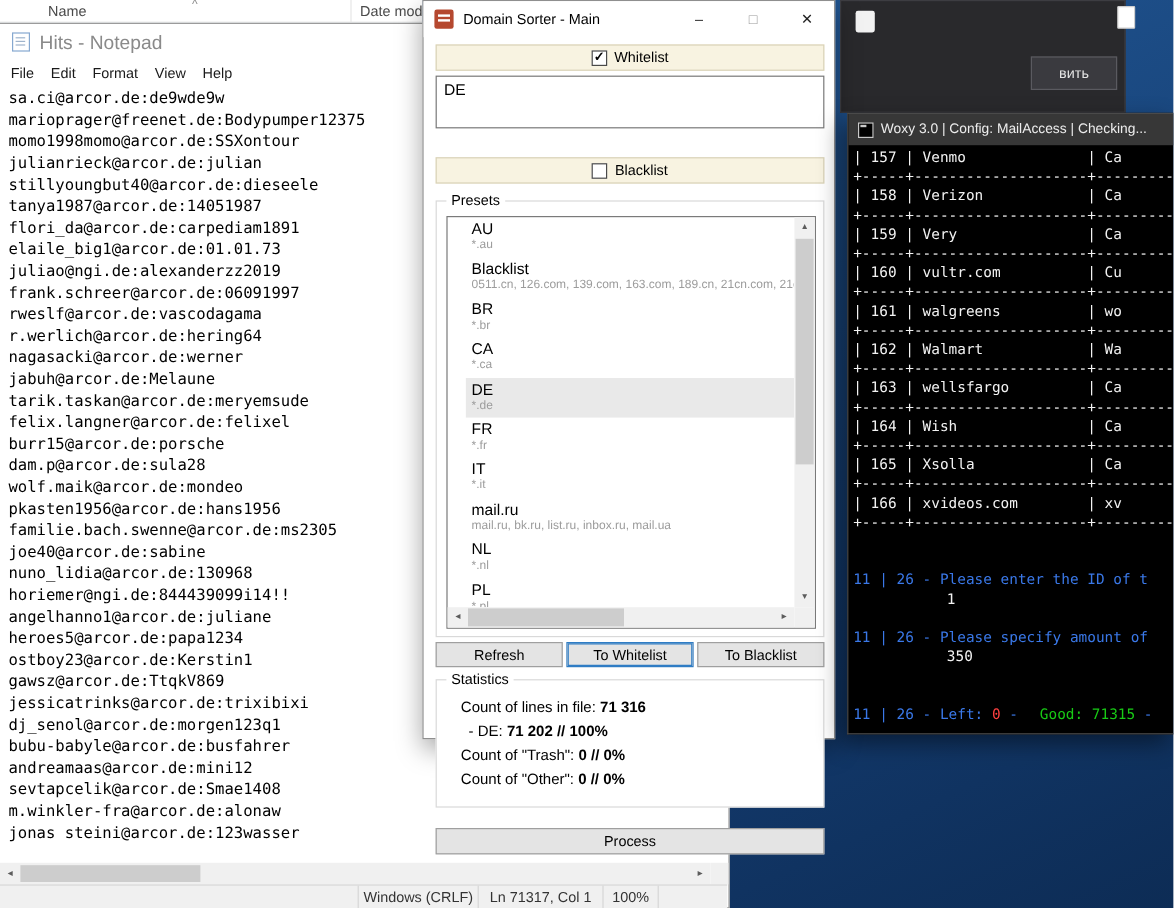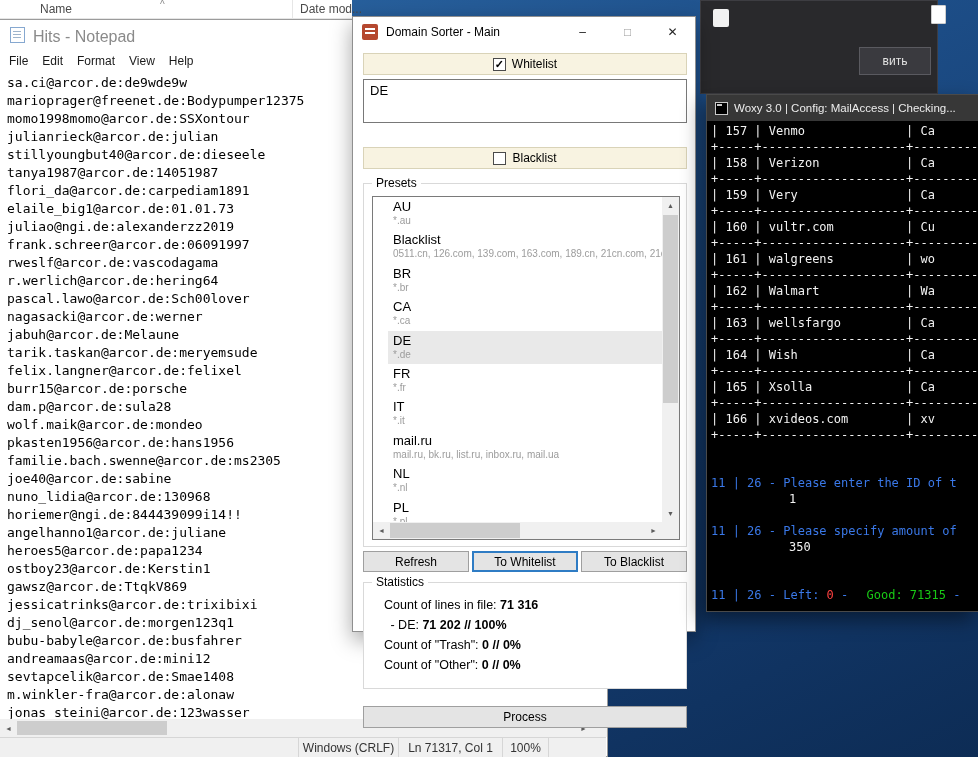--- a/index.html
+++ b/index.html
@@ -49,21 +49,21 @@
   .np-hscroll .sb-thumb { position:absolute; left:17px; top:2px; width:150px; height:14px; background:#cdcdcd; }
   .np-corner { position:absolute; left:592px; top:699px; width:15px; height:18px; background:#f0f0f0; }
   .np-status { position:absolute; left:0; top:717px; width:606px; height:20px; background:#f0f0f0;
     border-top:1px solid #d6d6d6; display:flex; font-size:12px; color:#333; align-items:stretch; }
   .np-status .spacer { flex:1; }
   .np-status .seg { border-left:1px solid #d6d6d6; display:flex; align-items:center;
     justify-content:center; padding:0 8px; white-space:nowrap; }
   .seg.enc { width:100px; } .seg.pos { width:104px; } .seg.zoom { width:46px; } .seg.endpad { width:58px; }
 
   
-  .ds { position:absolute; left:352px; top:16px; width:344px; height:616px; background:#fff;
+  .ds { position:absolute; left:352px; top:0; width:344px; height:616px; background:#fff;
     border:1px solid #8f8f8f; box-shadow:0 8px 20px rgba(0,0,0,.35); }
   .ds-titlebar { position:absolute; top:0; left:0; right:0; height:30px; background:#fff; }
   .ds-icon { position:absolute; left:9px; top:7px; width:16px; height:16px; background:#b5482f; border-radius:2px; }
   .ds-icon::after { content:""; position:absolute; left:3px; top:4px; width:10px; height:2px;
     background:#fff; box-shadow:0 4px 0 #fff; }
   .ds-title { position:absolute; left:33px; top:8px; font-size:12px; color:#000; }
   .ds-controls { position:absolute; right:0; top:0; height:30px; display:flex; }
   .ds-ctrl { width:45px; height:30px; display:flex; align-items:center; justify-content:center;
     font-size:12px; color:#222; }
   .ds-ctrl.max { color:#9a9a9a; }
@@ -161,21 +161,20 @@
         <div class="np-line">momo1998momo@arcor.de:SSXontour</div>
         <div class="np-line">julianrieck@arcor.de:julian</div>
         <div class="np-line">stillyoungbut40@arcor.de:dieseele</div>
         <div class="np-line">tanya1987@arcor.de:14051987</div>
         <div class="np-line">flori_da@arcor.de:carpediam1891</div>
         <div class="np-line">elaile_big1@arcor.de:01.01.73</div>
         <div class="np-line">juliao@ngi.de:alexanderzz2019</div>
         <div class="np-line">frank.schreer@arcor.de:06091997</div>
         <div class="np-line">rweslf@arcor.de:vascodagama</div>
         <div class="np-line">r.werlich@arcor.de:hering64</div>
-        <div class="np-line">pascal.lawo@arcor.de:Sch00lover</div>
         <div class="np-line">nagasacki@arcor.de:werner</div>
         <div class="np-line">jabuh@arcor.de:Melaune</div>
         <div class="np-line">tarik.taskan@arcor.de:meryemsude</div>
         <div class="np-line">felix.langner@arcor.de:felixel</div>
         <div class="np-line">burr15@arcor.de:porsche</div>
         <div class="np-line">dam.p@arcor.de:sula28</div>
         <div class="np-line">wolf.maik@arcor.de:mondeo</div>
         <div class="np-line">pkasten1956@arcor.de:hans1956</div>
         <div class="np-line">familie.bach.swenne@arcor.de:ms2305</div>
         <div class="np-line">joe40@arcor.de:sabine</div>

